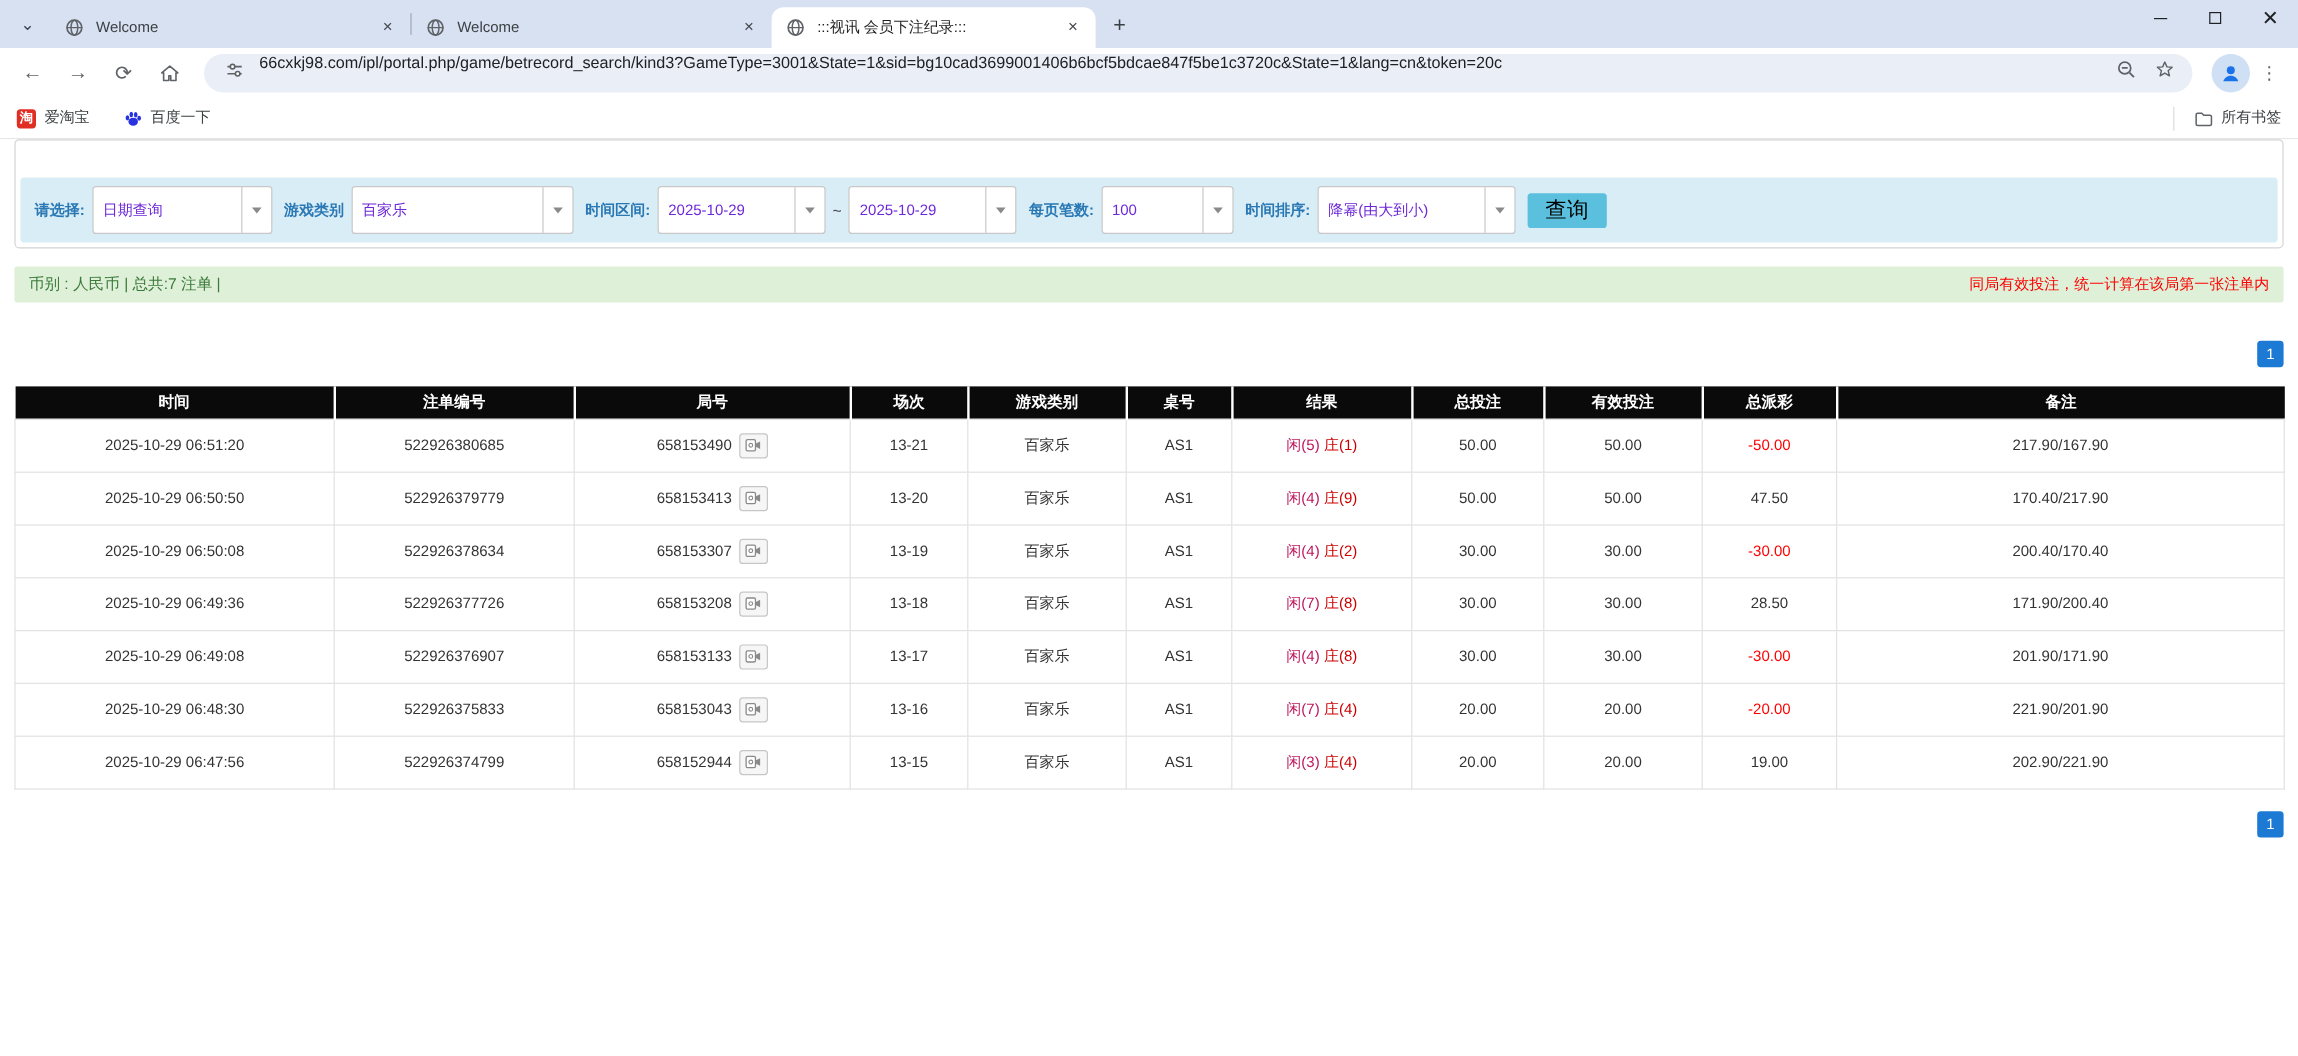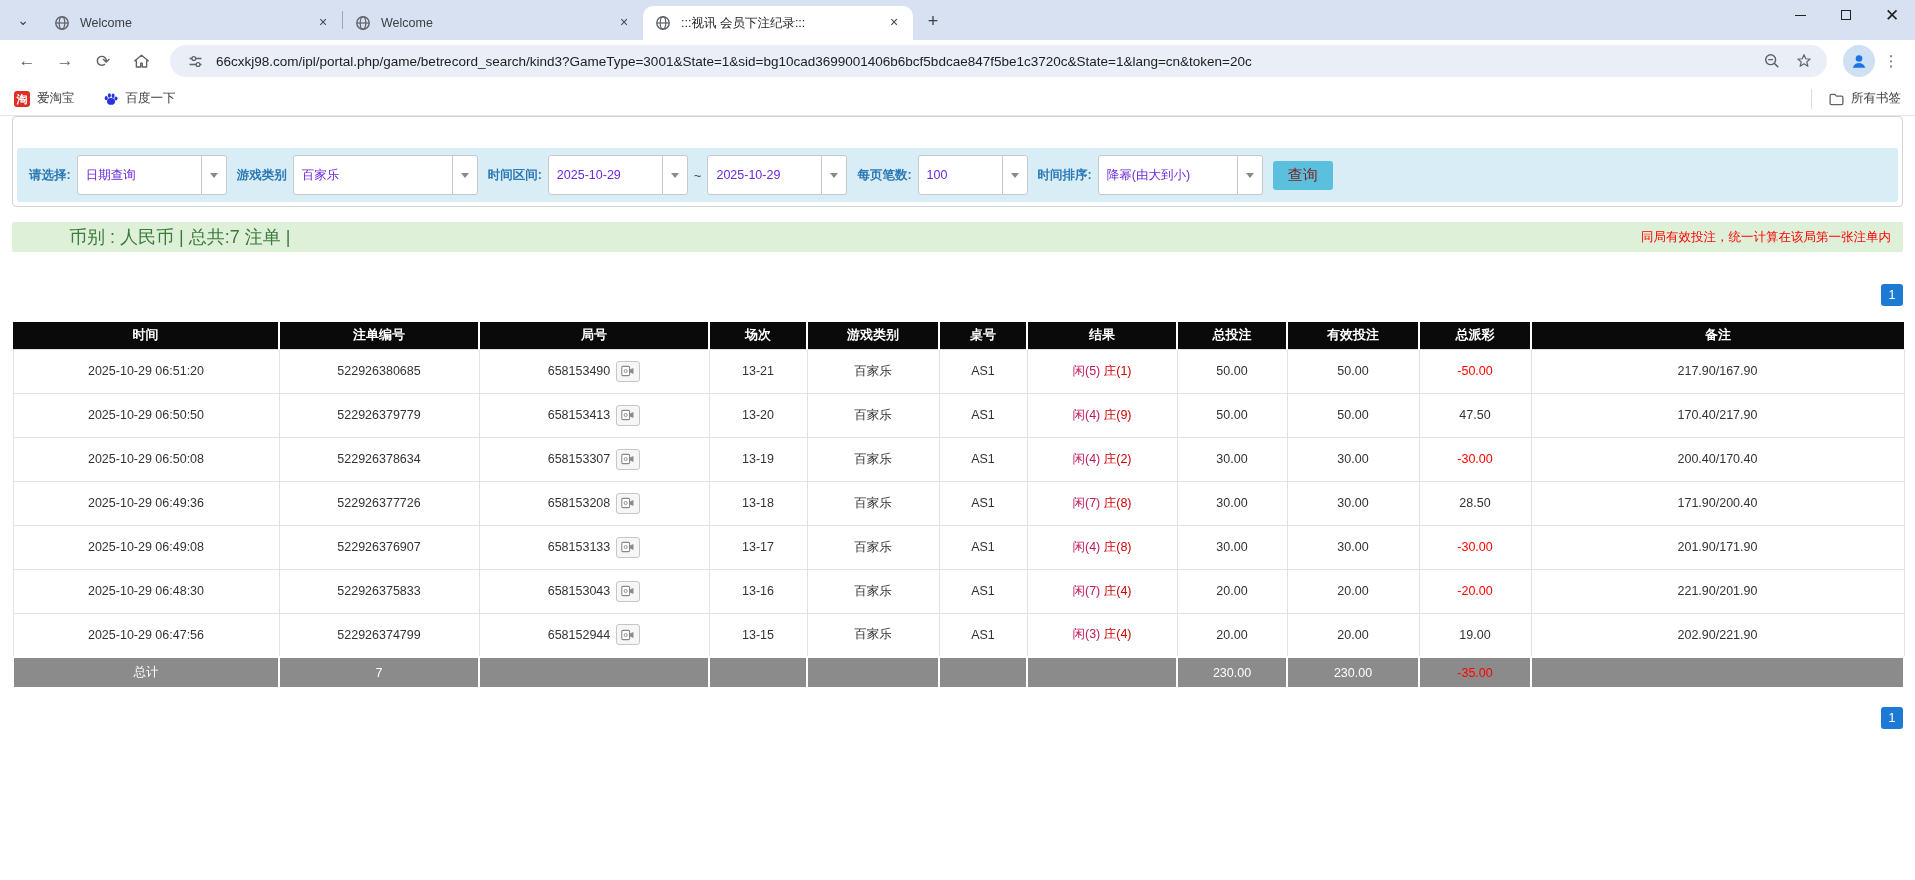--- a/index.html
+++ b/index.html
@@ -25,21 +25,21 @@
   .win-btn { width:46px; height:30px; display:flex; align-items:center; justify-content:center;
              color:#202124; font-size:13px; }
   .win-btn .sq { width:10px; height:10px; border:1.2px solid #202124; display:inline-block; }
   .win-btn.min span { display:inline-block; width:11px; border-top:1.5px solid #202124; }
   .win-btn.close { font-size:17px; }
 
   
   .toolbar { height:42px; background:#fff; display:flex; align-items:center; padding:0 12px; }
   .nav-ic { width:30px; height:30px; display:flex; align-items:center; justify-content:center;
             color:#5f6368; font-size:17px; margin-right:8px; flex:none; border-radius:50%; }
-  .omnibox { flex:1; height:32px; background:#e9eef7; border-radius:16px; display:flex; align-items:center;
+  .omnibox { flex:1; height:32px; background:#e9eef7; border-radius:16px; display:flex; 
              padding:0 10px 0 12px; margin:0 6px; overflow:hidden; }
   .omnibox .url { flex:1; font-size:13.5px; color:#202124; white-space:nowrap; overflow:hidden; }
   .omni-ic { width:26px; height:26px; display:flex; align-items:center; justify-content:center; flex:none; margin-left:6px; }
   .avatar-wrap { width:32px; height:32px; border-radius:50%; background:#cfe0f5; display:flex; align-items:center;
                  justify-content:center; margin:0 4px 0 10px; flex:none; }
   .menu-dots { width:24px; height:24px; color:#5f6368; font-size:15px; display:flex; align-items:center;
                justify-content:center; flex:none; }
 
   
   .bookmarks { height:34px; background:#fff; display:flex; align-items:center; padding:0 14px;
@@ -59,26 +59,26 @@
   .filter-inner { background:#d9edf7; border-radius:3px; padding:7px 10px; display:flex; align-items:center;margin-top:27px; }
   .f-label { color:#2a78b4; font-weight:bold; font-size:12.5px; margin:0 6px 0 10px; white-space:nowrap; }
   .select { background:#fff; border:1px solid #c8c8c8; border-radius:3px; height:40px; display:flex;
             align-items:stretch; font-size:12.5px; color:#6d28d9; }
   .select .sel-text { padding:0 8px; display:flex; align-items:center; flex:1; white-space:nowrap; }
   .select .sel-caret { width:25px; border-left:1px solid #c8c8c8; display:flex; align-items:center; justify-content:center; }
   .caret-down { width:0; height:0; border-left:4px solid transparent; border-right:4px solid transparent;
                 border-top:5px solid #8a8a8a; }
   .w150{width:150px} .w185{width:185px} .w140{width:140px} .w110{width:110px} .w165{width:165px}
   .tilde { margin:0 6px; color:#444; font-size:13px; }
-  .search-btn { background:#5bc0de; color:#7f1d1d; border:none; border-radius:3px; height:29px; padding:0 15px;
-                font-size:15px; margin-left:10px; cursor:pointer; }
+  .search-btn { background:#5bc0de; color:#000000; border:none; border-radius:3px; height:29px; padding:0 15px;
+                font-size:18px; margin-left:10px; cursor:pointer; }
 
   .summary-bar { margin-top:15px; background:#dff0d8; height:30px; display:flex; align-items:center;
                  justify-content:space-between; padding:0 12px; border-radius:2px; }
-  .summary-left { color:#3a7a3a; font-size:18px;margin-left:45px; }
+  .summary-left { color:#3a7a3a; font-size:13px; }
   .summary-right { color:#fe0000; font-size:12.5px; }
 
   .pager-row { display:flex; justify-content:flex-end; }
   .pager-row.top { margin:32px 0 16px 0; }
   .pager-row.bottom { margin:18px 0 0 0; }
   .page-badge { min-width:22px; height:22px; background:#1c7ad4; color:#fff; font-size:12.5px;
                 display:flex; align-items:center; justify-content:center; border-radius:3px; }
 
   
   table.bets { width:100%; border-collapse:collapse; table-layout:fixed; }
@@ -498,33 +498,20 @@
       <span class="res-player">闲(3)</span>
       <span class="res-banker">庄(4)</span>
     </td>
     <td class="amt-link">20.00</td>
     <td>20.00</td>
     <td>19.00</td>
     <td>202.90/221.90</td>
   </tr>
 </tbody>
       <tbody>
-        <tr class="sumrow">
-          <td>总计</td>
-          <td>7</td>
-          <td></td>
-            <td></td>
-            <td></td>
-            <td></td>
-            <td></td>
-          <td>230.00</td>
-          <td>230.00</td>
-          <td class="neg">-35.00</td>
-          <td></td>
-        </tr>
       </tbody>
     </table>
 
     <div class="pager-row bottom">
       <div class="page-badge">1</div>
     </div>
   </div>
 </div>
 
 </body></html>

